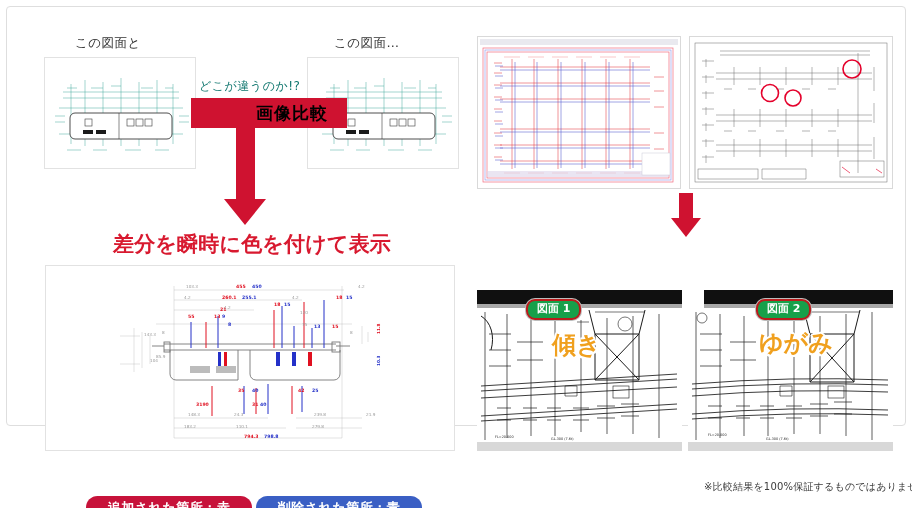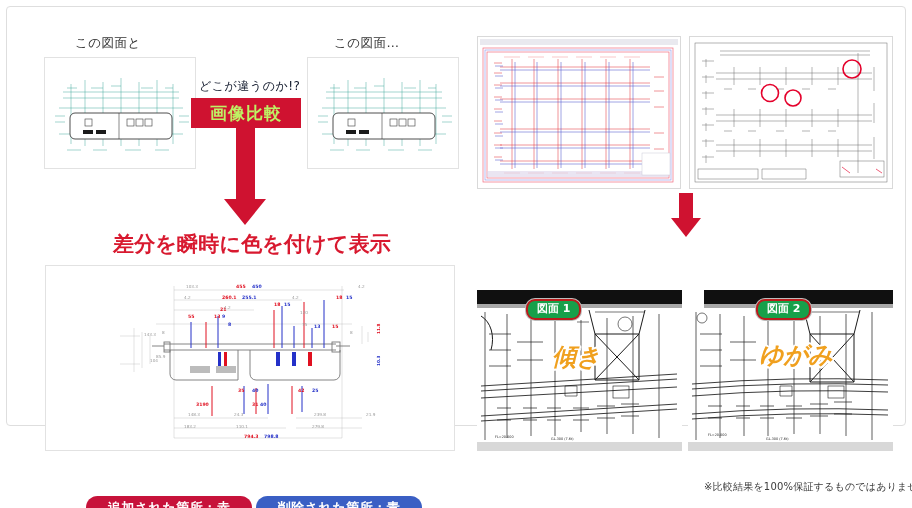--- a/index.html
+++ b/index.html
@@ -25,22 +25,22 @@
 
   
   .thumb{
     position:absolute;background:#fff;border:1px solid #e2e2e2;box-sizing:border-box;
     overflow:hidden;
   }
   .panel-img{position:absolute;background:#fff;overflow:hidden;box-sizing:border-box;}
 
   
   .band{
-    position:absolute;background:#cf1230;color:#bef264;font-weight:bold;
-    display:flex;align-items:center;justify-content:center;letter-spacing:1px;
+    position:absolute;background:#cf1230;color:#000000;font-weight:bold;
+    display:flex;align-items:center;justify-content:center;letter-spacing:1px;padding-left:46px;
   }
   .arrow-shaft{position:absolute;background:#cf1230;}
   .arrow-head{
     position:absolute;width:0;height:0;border-left:21px solid transparent;
     border-right:21px solid transparent;border-top:26px solid #cf1230;
   }
   .arrow-head.sm{
     border-left-width:15px;border-right-width:15px;border-top-width:19px;
   }
 
@@ -56,22 +56,20 @@
   
   .ovl{
     position:absolute;font-weight:bold;white-space:nowrap;line-height:1;
   }
   .ovl.black{color:#111;text-shadow:0 0 3px #fff,0 0 3px #fff,1px 1px 0 #fff,-1px -1px 0 #fff;}
   .ovl.red{color:#e4002b;text-shadow:0 0 3px #fff,0 0 3px #fff,1px 1px 0 #fff,-1px -1px 0 #fff;}
   .ovl.orange{
     color:#f0a01e;
     text-shadow:1.5px 1.5px 0 #fff,-1.5px 1.5px 0 #fff,1.5px -1.5px 0 #fff,-1.5px -1.5px 0 #fff,
                 0 2px 0 #fff,0 -2px 0 #fff,2px 0 0 #fff,-2px 0 0 #fff;
-    font-style:italic;
-    margin-top:12px;
   }
   .gbadge{
     position:absolute;background:#17a04a;border:2px solid #b91c1c;border-radius:9px;
     color:#fff;font-weight:bold;font-size:11px;padding:2px 9px 3px 9px;
     box-shadow:0 0 0 1px #bdbdbd;white-space:nowrap;line-height:1.1;
   }
   .note{
     position:absolute;font-size:10px;color:#3b3b3b;white-space:nowrap;letter-spacing:.2px;
   }
   svg{display:block;}
@@ -130,21 +128,21 @@
         <rect x="91" y="61" width="7" height="7"></rect>
         <rect x="100" y="61" width="7" height="7"></rect>
       </g>
       <g fill="#1b1b1b">
         <rect x="38" y="72" width="10" height="4"></rect>
             <rect x="51" y="72" width="10" height="4"></rect>
       </g>
     </svg>
   </div>
 
-  <div class="cap" style="left:192px;top:71px;font-size:12px;color:#0f172a;text-align:center;">どこが違うのか!?</div>
+  <div class="cap" style="left:192px;top:71px;font-size:12px;color:#0f766e;text-align:center;">どこが違うのか!?</div>
 
   <div class="band" style="left:184px;top:91px;width:110px;height:30px;font-size:17px;">画像比較</div>
   <div class="arrow-shaft" style="left:229px;top:121px;width:19px;height:72px;"></div>
   <div class="arrow-head" style="left:217px;top:192px;"></div>
 
   <div class="headline" style="left:40px;top:225px;width:410px;font-size:21px;">差分を瞬時に色を付けて表示</div>
 
   <div class="panel-img" style="left:38px;top:258px;width:410px;height:186px;border:1px solid #e2e2e2;">
     <svg width="408" height="184" viewBox="0 0 408 184">
 

